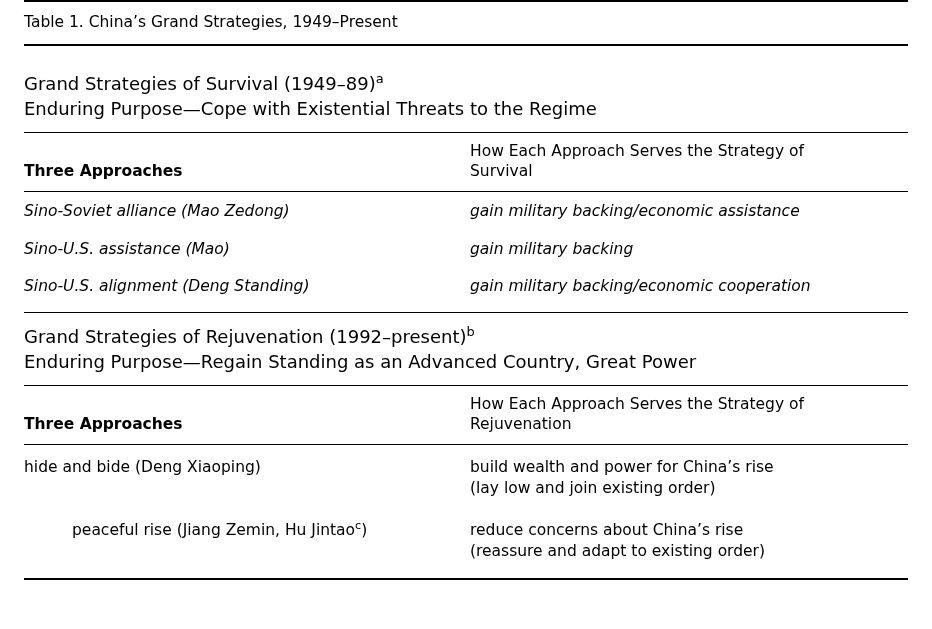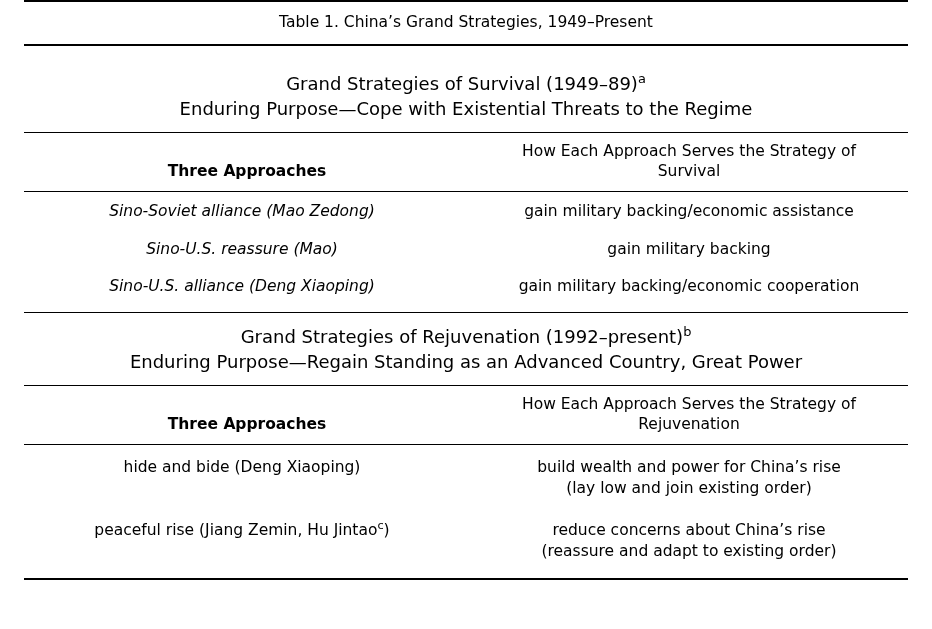--- a/index.html
+++ b/index.html
@@ -20,21 +20,20 @@
     height: 629px;
     box-sizing: border-box;
     padding: 0 24px;
   }
   table.tbl {
     width: 884px;
     border-collapse: collapse;
     table-layout: fixed;
     font-size: 15.5px;
     line-height: 1.33;
-    text-align: center;
   }
   td {
     vertical-align: top;
     padding: 0;
   }
   .col-left  { width: 446px; }
   .col-right { width: 438px; }
 
   
   .rule-row td {
@@ -77,34 +76,35 @@
     padding: 8px 0 9px 0;
     vertical-align: top;
   }
 
   .body-cell-left {
     padding: 9px 10px 8px 0;
     font-style: italic;
   }
   .body-cell-right {
     padding: 9px 0 8px 0;
+    font-style: italic;
   }
   .body-cell-left-multi {
     padding: 12px 10px 9px 0;
   }
   .body-cell-right-multi {
     padding: 12px 0 9px 0;
     line-height: 1.36;
   }
   sup {
     font-size: 0.72em;
     vertical-align: super;
     line-height: 0;
   }
-  .nowrap { white-space: nowrap; }
+  .nowrap { white-space: nowrap; margin-left: 48px; }
 </style>
 </head>
 <body>
 
 <div class="page">
   <table class="tbl">
     <colgroup>
       <col class="col-left">
       <col class="col-right">
     </colgroup>
@@ -157,25 +157,25 @@
         <td colspan="2">
             <div class="rule-thin"></div>
           </td>
       </tr>
 
       <tr>
         <td class="body-cell-left">Sino-Soviet alliance (Mao Zedong)</td>
         <td class="body-cell-right">gain military backing/economic assistance</td>
       </tr>
       <tr>
-        <td class="body-cell-left">Sino-U.S. reassure (Mao)</td>
+        <td class="body-cell-left">Sino-U.S. assistance (Mao)</td>
         <td class="body-cell-right">gain military backing</td>
       </tr>
       <tr>
-        <td class="body-cell-left">Sino-U.S. alliance (Deng Xiaoping)</td>
+        <td class="body-cell-left">Sino-U.S. alignment (Deng Standing)</td>
         <td class="body-cell-right">gain military backing/economic cooperation</td>
       </tr>
 
       <tr>
         <td colspan="2" class="spacer-sm"></td>
       </tr>
 
       <tr class="rule-row">
         <td colspan="2">
             <div class="rule-thin"></div>

